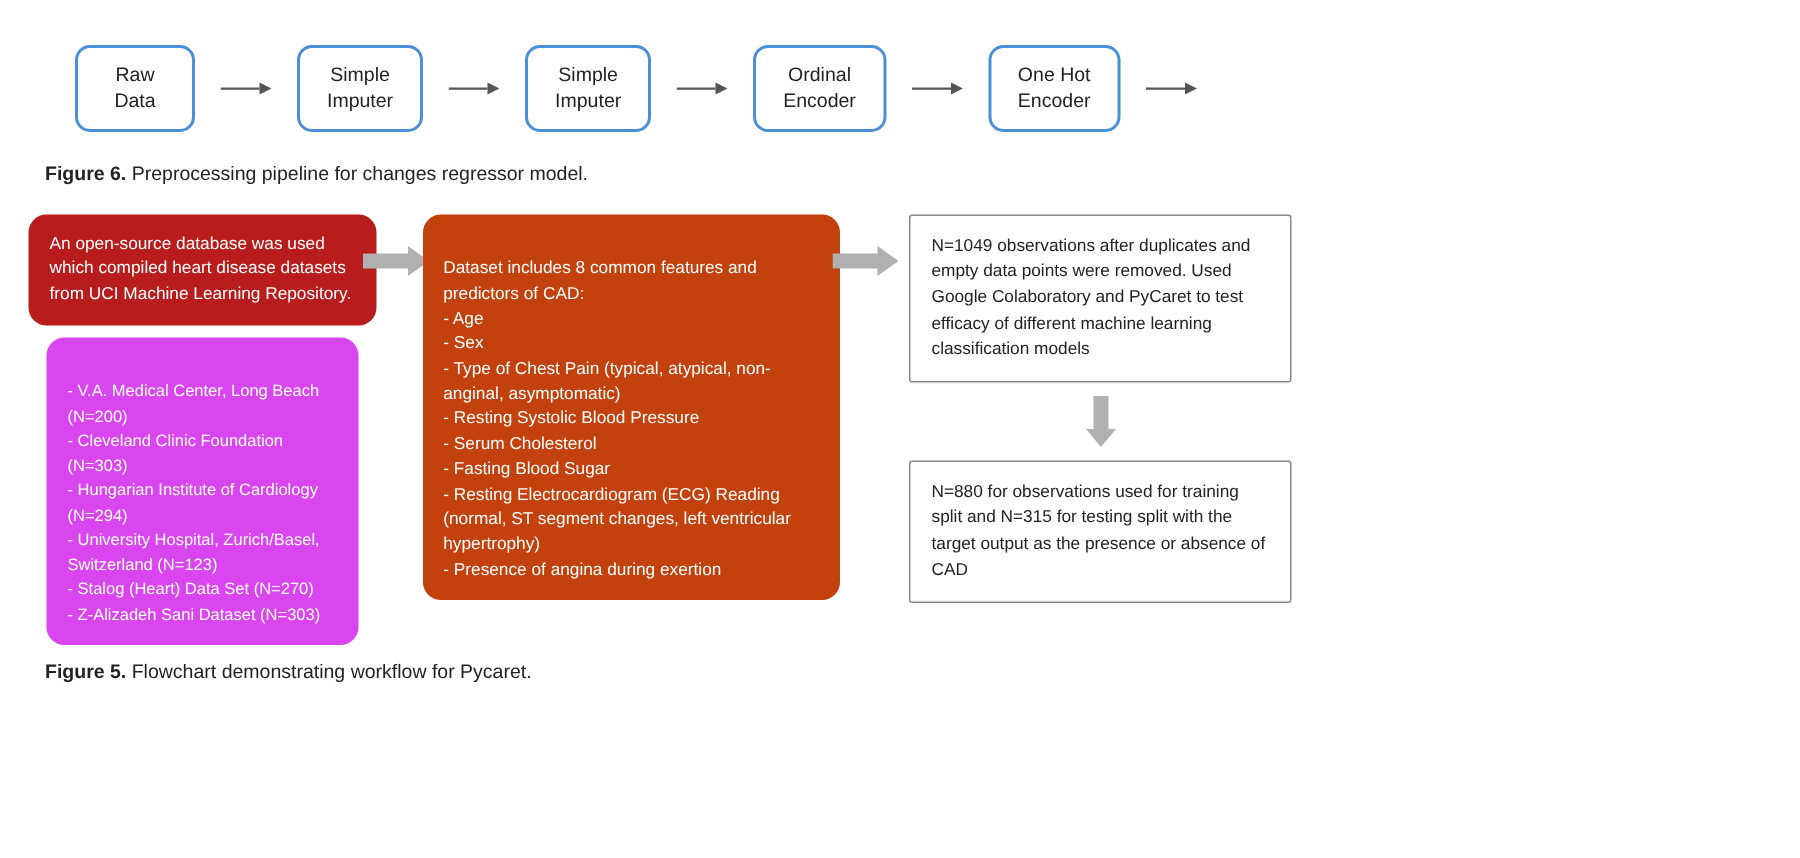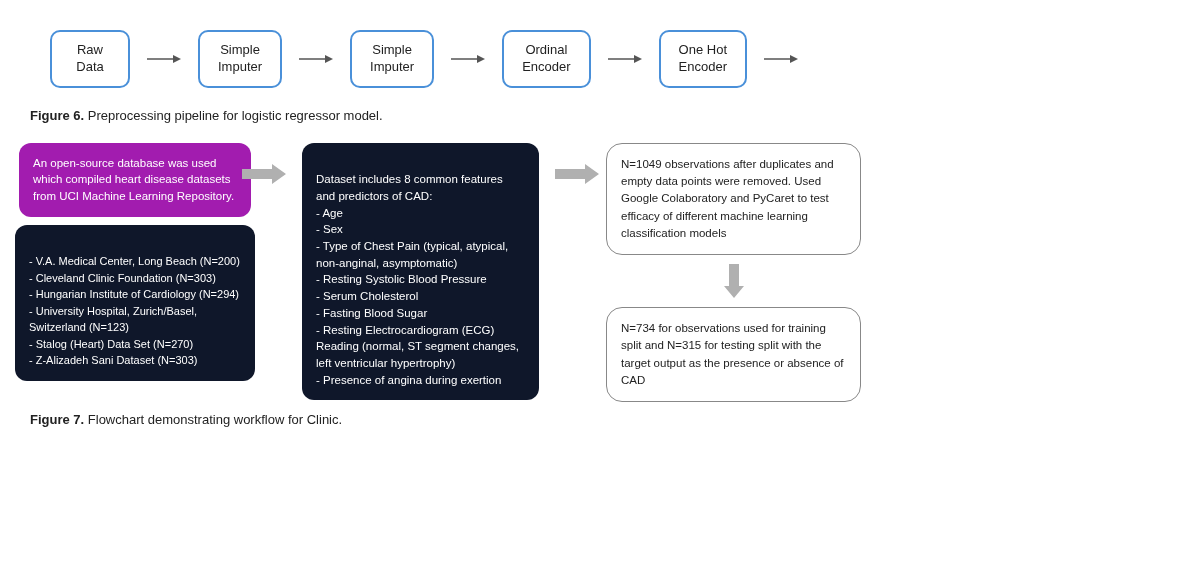--- a/index.html
+++ b/index.html
@@ -112,21 +112,21 @@
     .box-dark {
       background: #606060;
       border-radius: 12px;
       padding: 12px 14px;
       font-size: 11px;
       color: #fff;
       line-height: 1.5;
     }
     .box-outline {
       border: 1.5px solid #888;
-      border-radius: 16px;
+      border-radius: 2px;
       padding: 12px 14px;
       font-size: 11.5px;
       color: #222;
       background: #fff;
       line-height: 1.5;
     }
   </style>
 </head>
 <body>
 
@@ -173,49 +173,49 @@
 
     <div class="pipeline-arrow">
       <svg viewBox="0 0 34 14">
           <line x1="0" y1="7" x2="26" y2="7" stroke="#555" stroke-width="1.5"></line>
           <polygon points="26,3 34,7 26,11" fill="#555"></polygon>
         </svg>
     </div>
 
   </div>
   <div class="figure-caption">
-    <strong>Figure 6.</strong><span> Preprocessing pipeline for logistic regressor model.</span>
+    <strong>Figure 6.</strong><span> Preprocessing pipeline for changes regressor model.</span>
   </div>
 </div>
 
 <div class="figure2-container">
   <div class="flowchart">
 
     <div class="flow-col" style="width:210px;">
-      <div class="box-light" style="width:232px; background:#a21caf;">
+      <div class="box-light" style="width:232px; background:#b91c1c;">
         <span>An open-source database was used which compiled heart disease datasets from UCI Machine Learning Repository.</span>
       </div>
-      <div class="box-dark" style="width:240px; white-space:pre-line; background:#0f172a;">
+      <div class="box-dark" style="width:208px; white-space:pre-line; background:#d946ef;">
         <span>- V.A. Medical Center, Long Beach (N=200)
 - Cleveland Clinic Foundation (N=303)
 - Hungarian Institute of Cardiology (N=294)
 - University Hospital, Zurich/Basel, Switzerland (N=123)
 - Stalog (Heart) Data Set (N=270)
 - Z-Alizadeh Sani Dataset (N=303)</span>
       </div>
     </div>
 
     <div class="flow-arrow-h" style="padding-top:20px;">
       <svg viewBox="0 0 44 20" width="44" height="20">
         <polygon points="0,5 30,5 30,0 44,10 30,20 30,15 0,15" fill="#b0b0b0"></polygon>
       </svg>
     </div>
 
     <div class="flow-col" style="width:265px;">
-      <div class="box-light" style="width:237px; background:#0f172a; white-space:pre-line;">
+      <div class="box-light" style="width:278px; background:#c2410c; white-space:pre-line;">
         <span>Dataset includes 8 common features and predictors of CAD:
 - Age
 - Sex
 - Type of Chest Pain (typical, atypical, non-anginal, asymptomatic)
 - Resting Systolic Blood Pressure
 - Serum Cholesterol
 - Fasting Blood Sugar
 - Resting Electrocardiogram (ECG) Reading (normal, ST segment changes, left ventricular hypertrophy)
 - Presence of angina during exertion</span>
       </div>
@@ -230,21 +230,21 @@
     <div class="flow-col" style="width:265px;">
       <div class="box-outline" style="width:255px;">
         <span>N=1049 observations after duplicates and empty data points were removed. Used Google Colaboratory and PyCaret to test efficacy of different machine learning classification models</span>
       </div>
       <div class="flow-arrow-v">
         <svg viewBox="0 0 20 34" width="20" height="34">
           <polygon points="5,0 15,0 15,22 20,22 10,34 0,22 5,22" fill="#b0b0b0"></polygon>
         </svg>
       </div>
       <div class="box-outline" style="width:255px;">
-        <span>N=734 for observations used for training split and N=315 for testing split with the target output as the presence or absence of CAD</span>
+        <span>N=880 for observations used for training split and N=315 for testing split with the target output as the presence or absence of CAD</span>
       </div>
     </div>
 
   </div>
   <div class="figure-caption">
-    <strong>Figure 7.</strong><span> Flowchart demonstrating workflow for Clinic.</span>
+    <strong>Figure 5.</strong><span> Flowchart demonstrating workflow for Pycaret.</span>
   </div>
 </div>
 
 </body></html>

